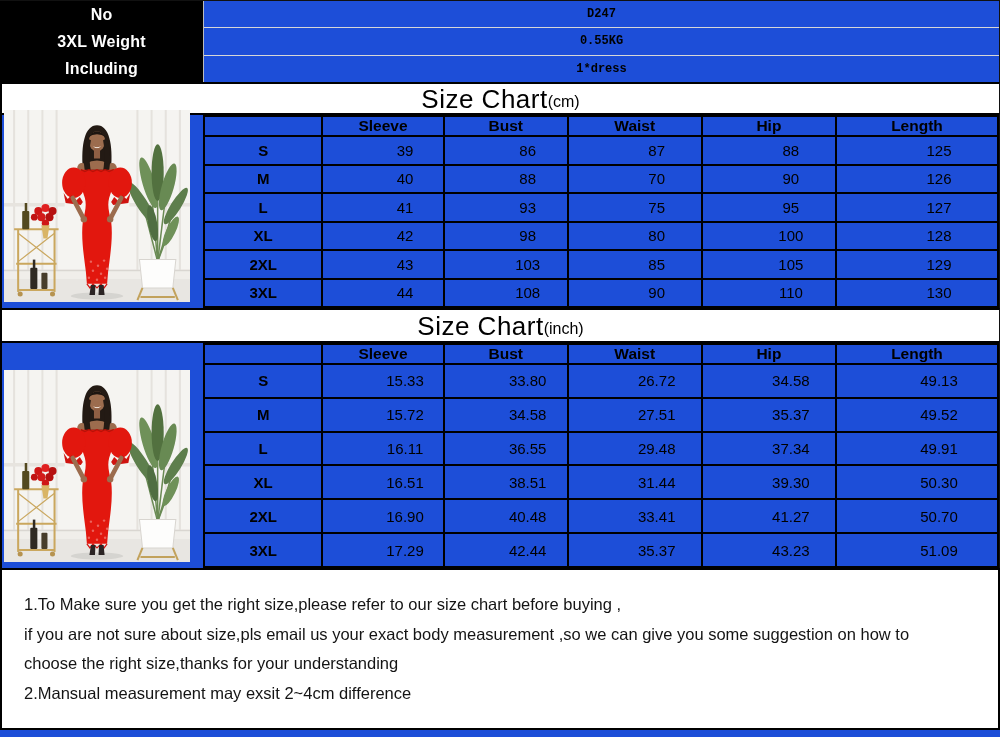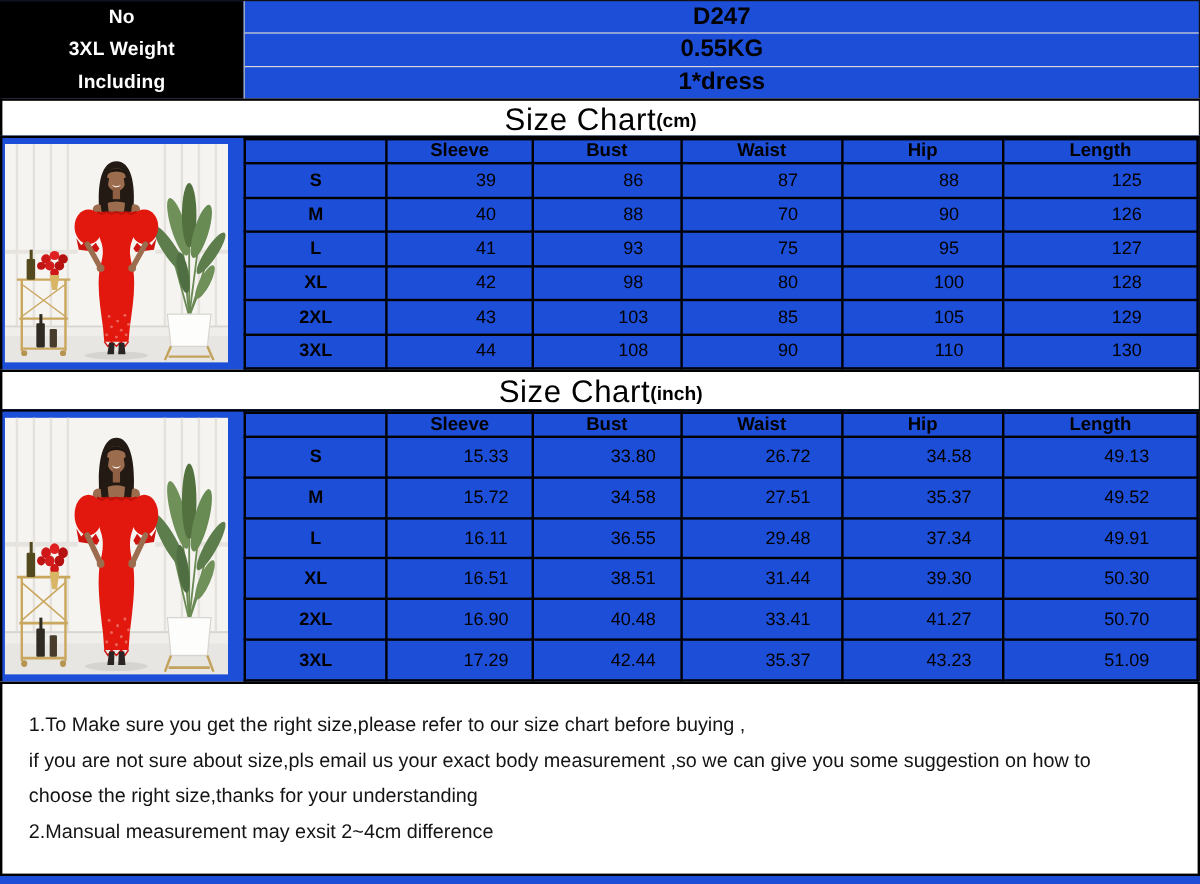--- a/index.html
+++ b/index.html
@@ -31,45 +31,46 @@
     flex:1; display:flex; align-items:center; justify-content:center;
     font-weight:bold; font-size:16px; letter-spacing:.2px;
   }
   .info-values {
     flex:1;
     display:flex; flex-direction:column;
     border-left:1px solid #bbb;
   }
   .info-values .cell {
     flex:1; display:flex; align-items:center; justify-content:center;
-    font-size:20px; font-weight:600;
+    font-size:12px; font-weight:600;font-family:Liberation Mono, monospace;
   }
   .info-values .cell:not(:last-child) { border-bottom:1px solid #d7d7d7; }
 
   
   .title-row {
     box-sizing:border-box;
     border-top:2px solid #000;
     border-left:2px solid #000;
     border-right:1px solid #111;
     display:flex; align-items:center; justify-content:center;
     background:#fff;
   }
   .title-row.cm   { height:31px; }
   .title-row.inch { height:33px; }
   .title-main { font-size:26px; font-weight:normal; letter-spacing:.5px; line-height:1; }
-  .title-unit { font-size:16px; font-weight:bold; line-height:1; padding-top:7px; }
+  .title-unit { font-size:16px; font-weight:normal; line-height:1; padding-top:7px; }
 
   
   .section {
     display:flex;
     box-sizing:border-box;
     border-top:2px solid #000;
     border-left:2px solid #000;
     border-right:1px solid #111;
+    align-items:flex-end;
   }
   .section.cm   { height:195px; }
   .section.inch { height:227px; }
 
   .photo-cell {
     width:201px;
     box-sizing:border-box;
     padding:5px 13px 6px 2px;
     display:flex;
   }

